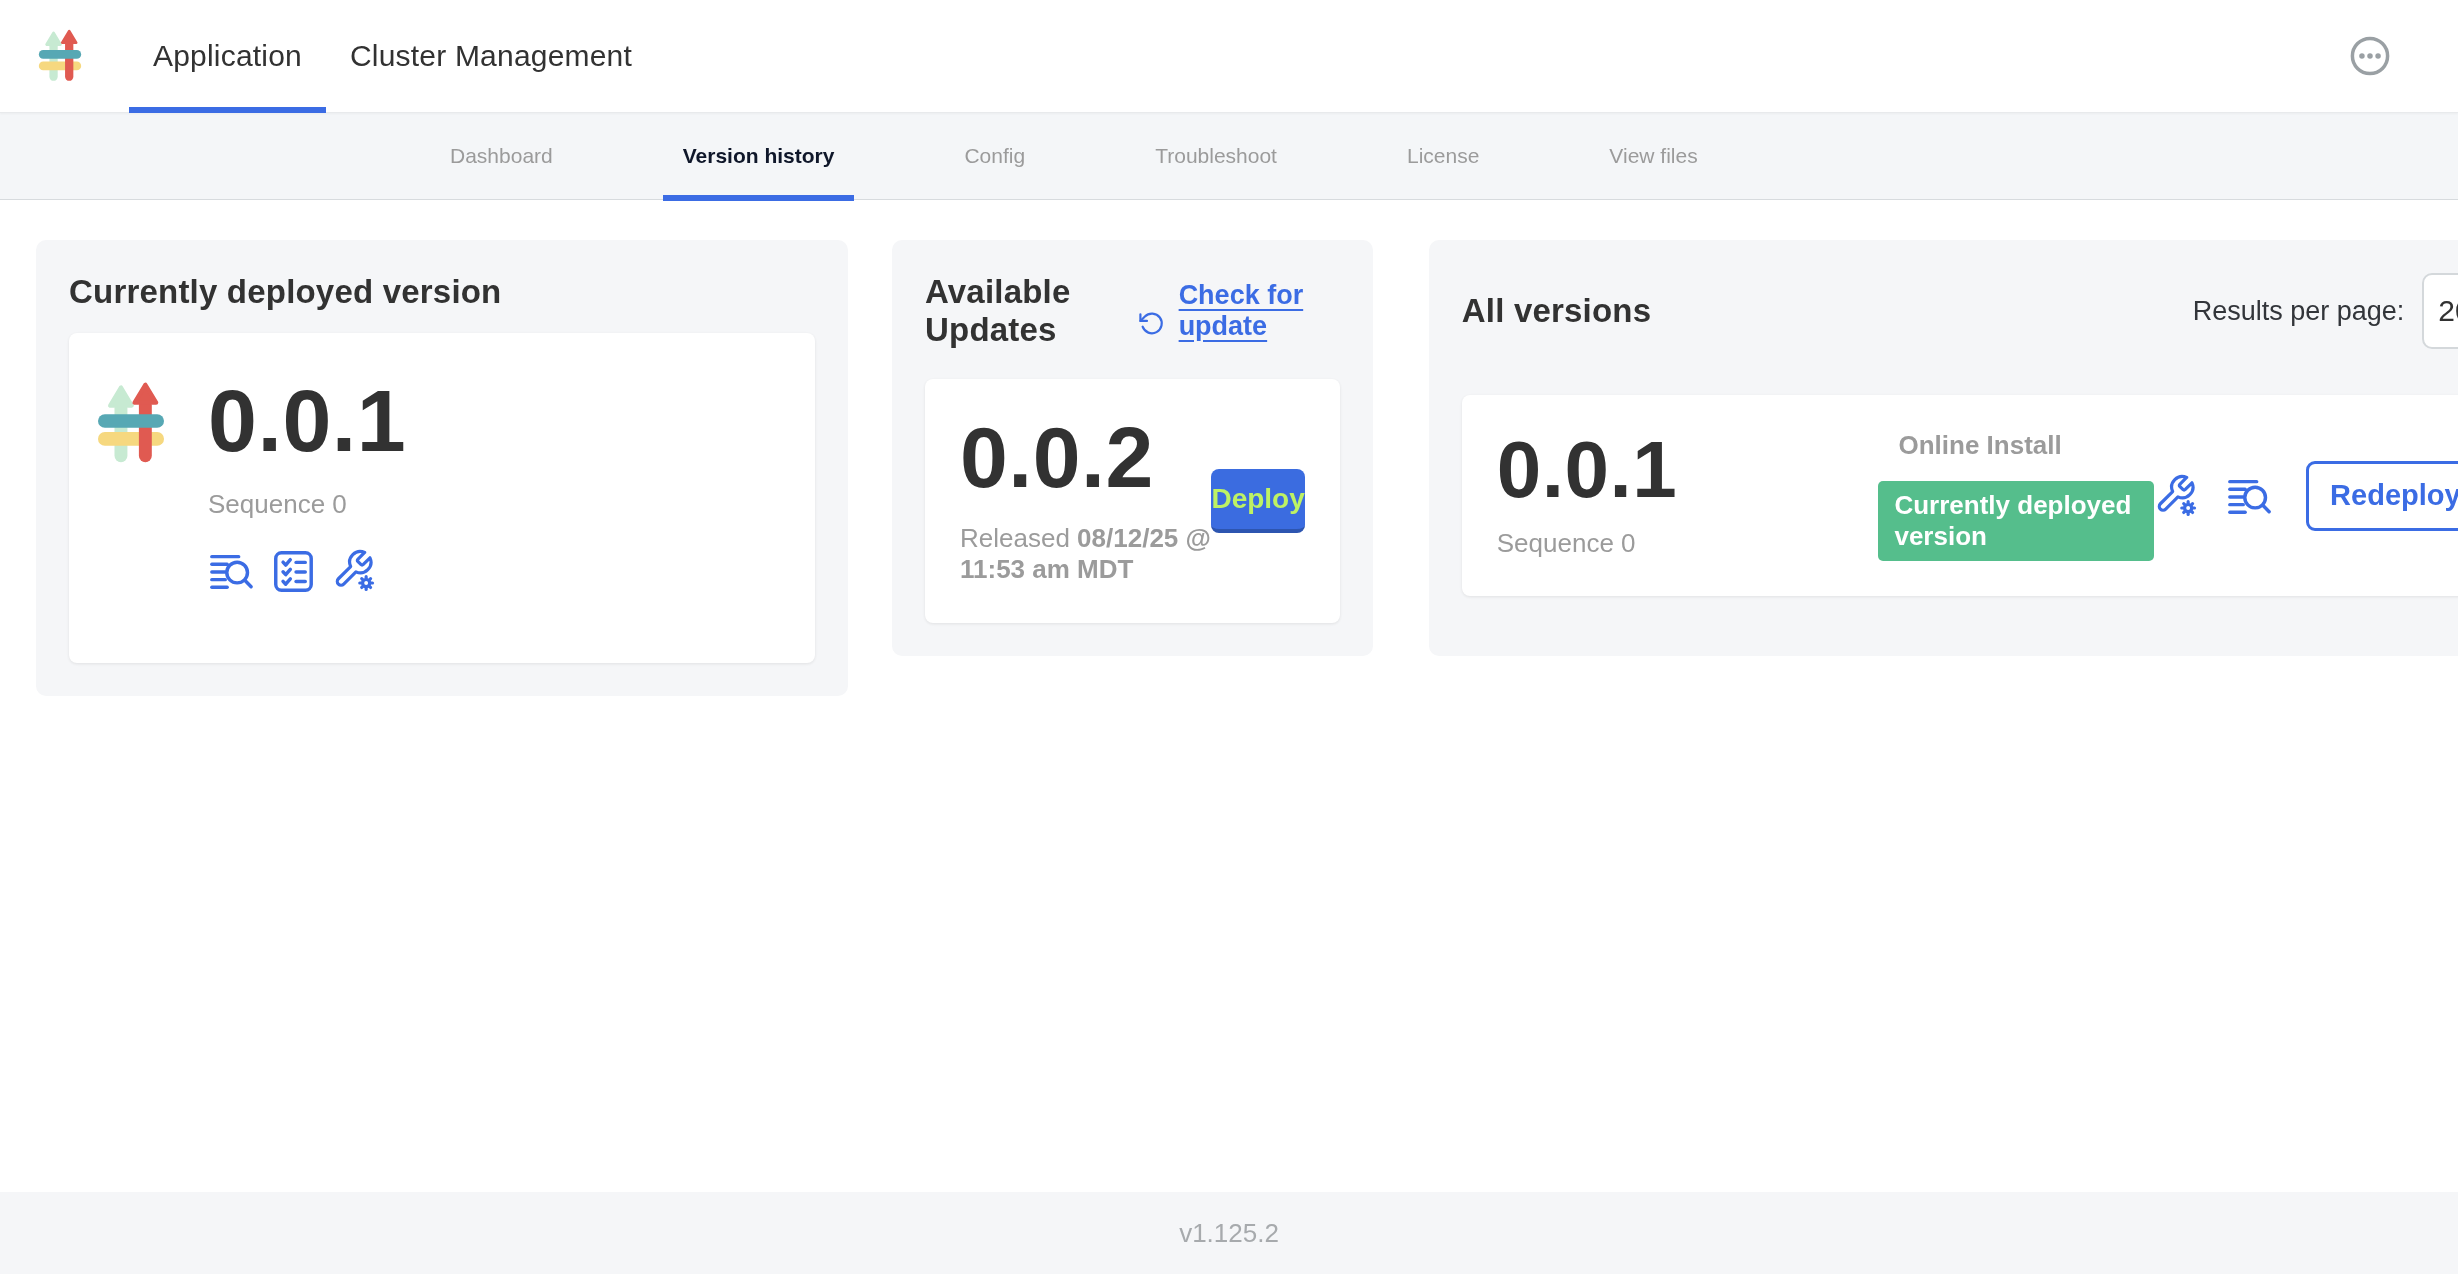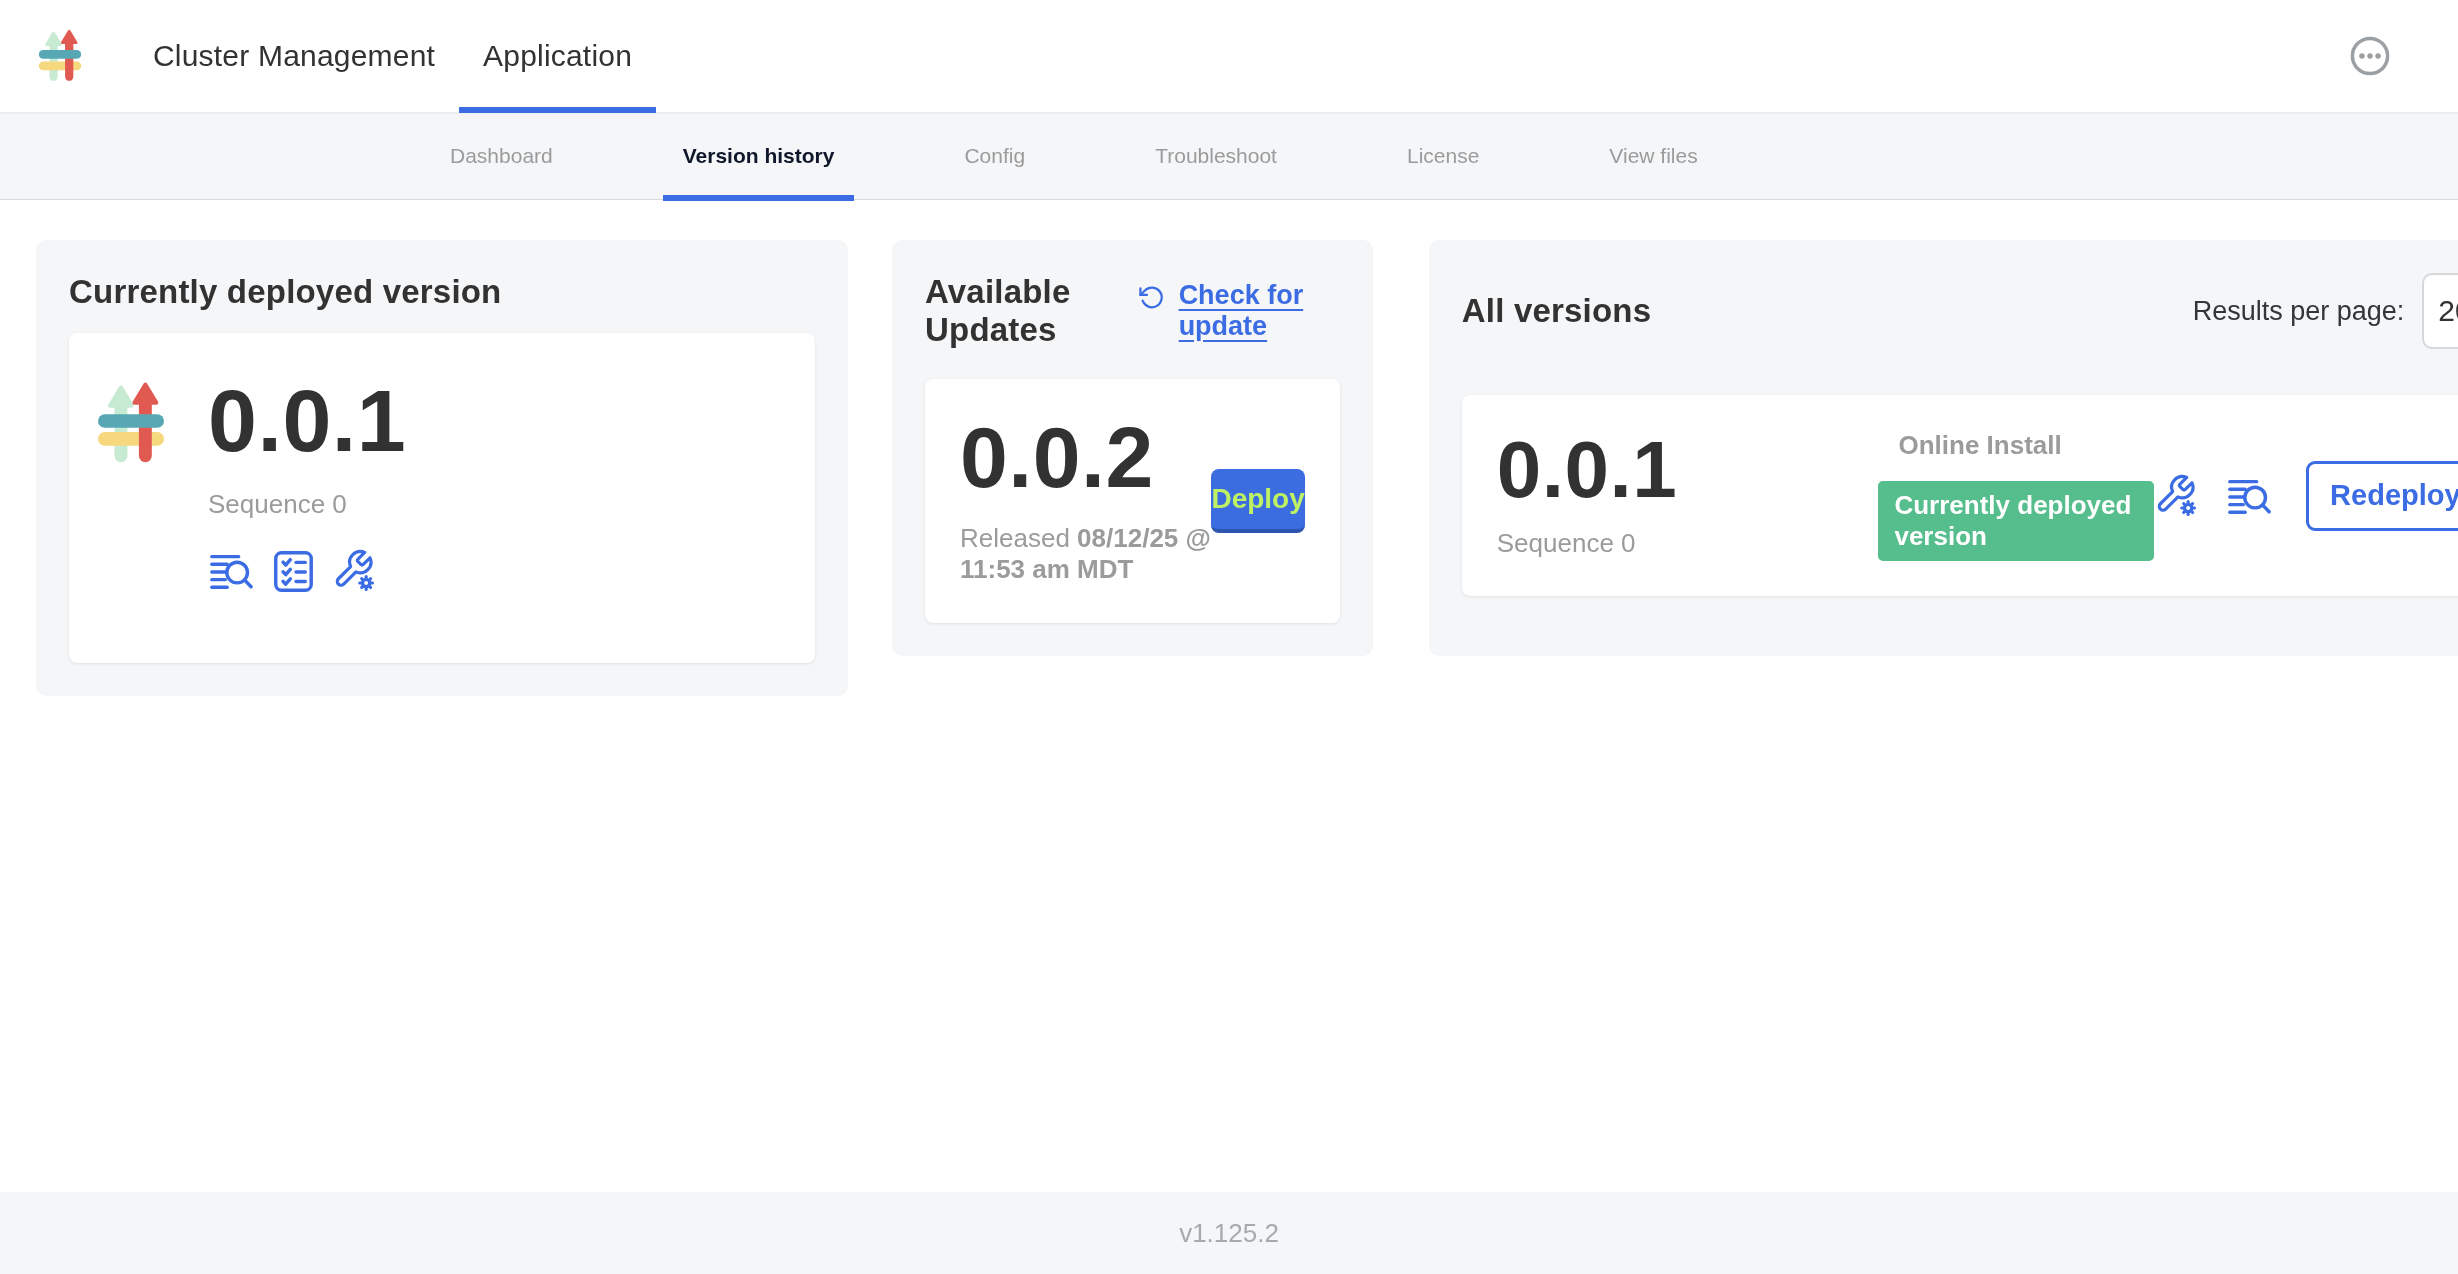--- a/index.html
+++ b/index.html
@@ -78,21 +78,21 @@
   .deployed-at { font-size: 26px; color: #c6c9cc; margin-top: 40px; }
   .icon-row { display: flex; gap: 16px; margin-top: 28px; }
   .icon-btn { background: none; border: none; padding: 0; cursor: pointer; width: 46px; height: 46px; }
   .icon-btn svg { width: 46px; height: 46px; display: block; }
 
   
   .right-col { flex: 1 1 auto; display: flex; flex-direction: row; gap: 56px; }
 
   .card-head { display: flex; align-items: center; justify-content: space-between; }
   .check-link {
-    display: flex; align-items: flex-start; gap: 14px; color: #3b6ce4;
+    display: flex; align-items: flex-end; gap: 14px; color: #3b6ce4;
     font-size: 27px; font-weight: 700; text-decoration: none; cursor: pointer;
   }
   .check-link .link-text { text-decoration: underline; text-underline-offset: 5px; }
   .check-link svg { width: 36px; height: 36px; }
 
   .updates-card .inner-card {
     margin-top: 30px; padding: 38px 35px; display: flex; align-items: center;
     min-height: 180px;
   }
   .updates-card .ver-num { font-size: 86px; }
@@ -198,27 +198,27 @@
 
 <div class="page">
 
   <header class="topbar">
     <div class="logo-wrap">
       <svg viewBox="0 0 50 62">
           <use href="#app-logo"></use>
         </svg>
     </div>
     <nav class="top-tabs">
-      <div class="top-tab">
-        <span>Cluster Management</span>
-
-      </div>
       <div class="top-tab active">
         <span>Application</span>
         <span class="tab-underline"></span>
+      </div>
+      <div class="top-tab">
+        <span>Cluster Management</span>
+
       </div>
     </nav>
     <button class="ellipsis-btn">
       <svg viewBox="0 0 24 24">
         <circle cx="12" cy="12" r="9.6" fill="none" stroke="#9aa0a4" stroke-width="1.9"></circle>
         <circle cx="7.6" cy="12" r="1.5" fill="#9aa0a4"></circle>
         <circle cx="12" cy="12" r="1.5" fill="#9aa0a4"></circle>
         <circle cx="16.4" cy="12" r="1.5" fill="#9aa0a4"></circle>
       </svg>
     </button>

